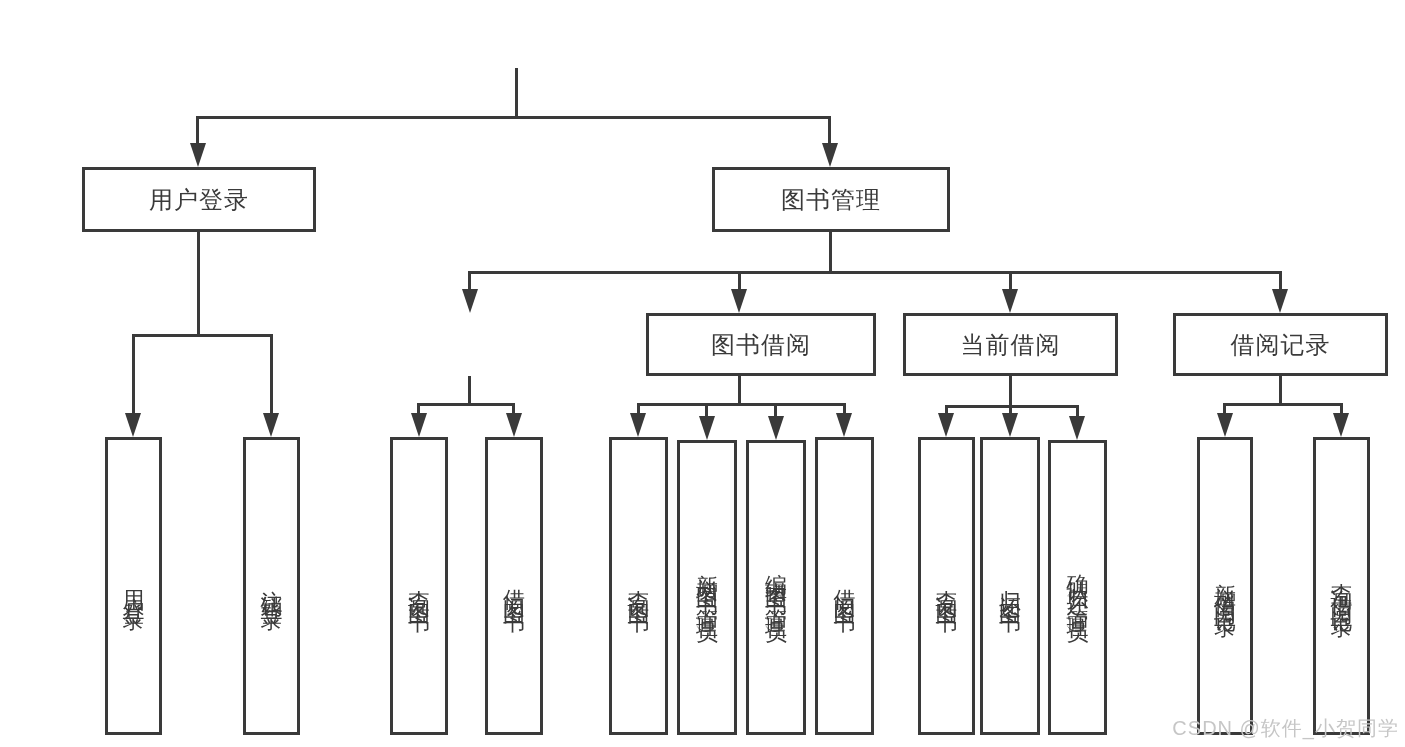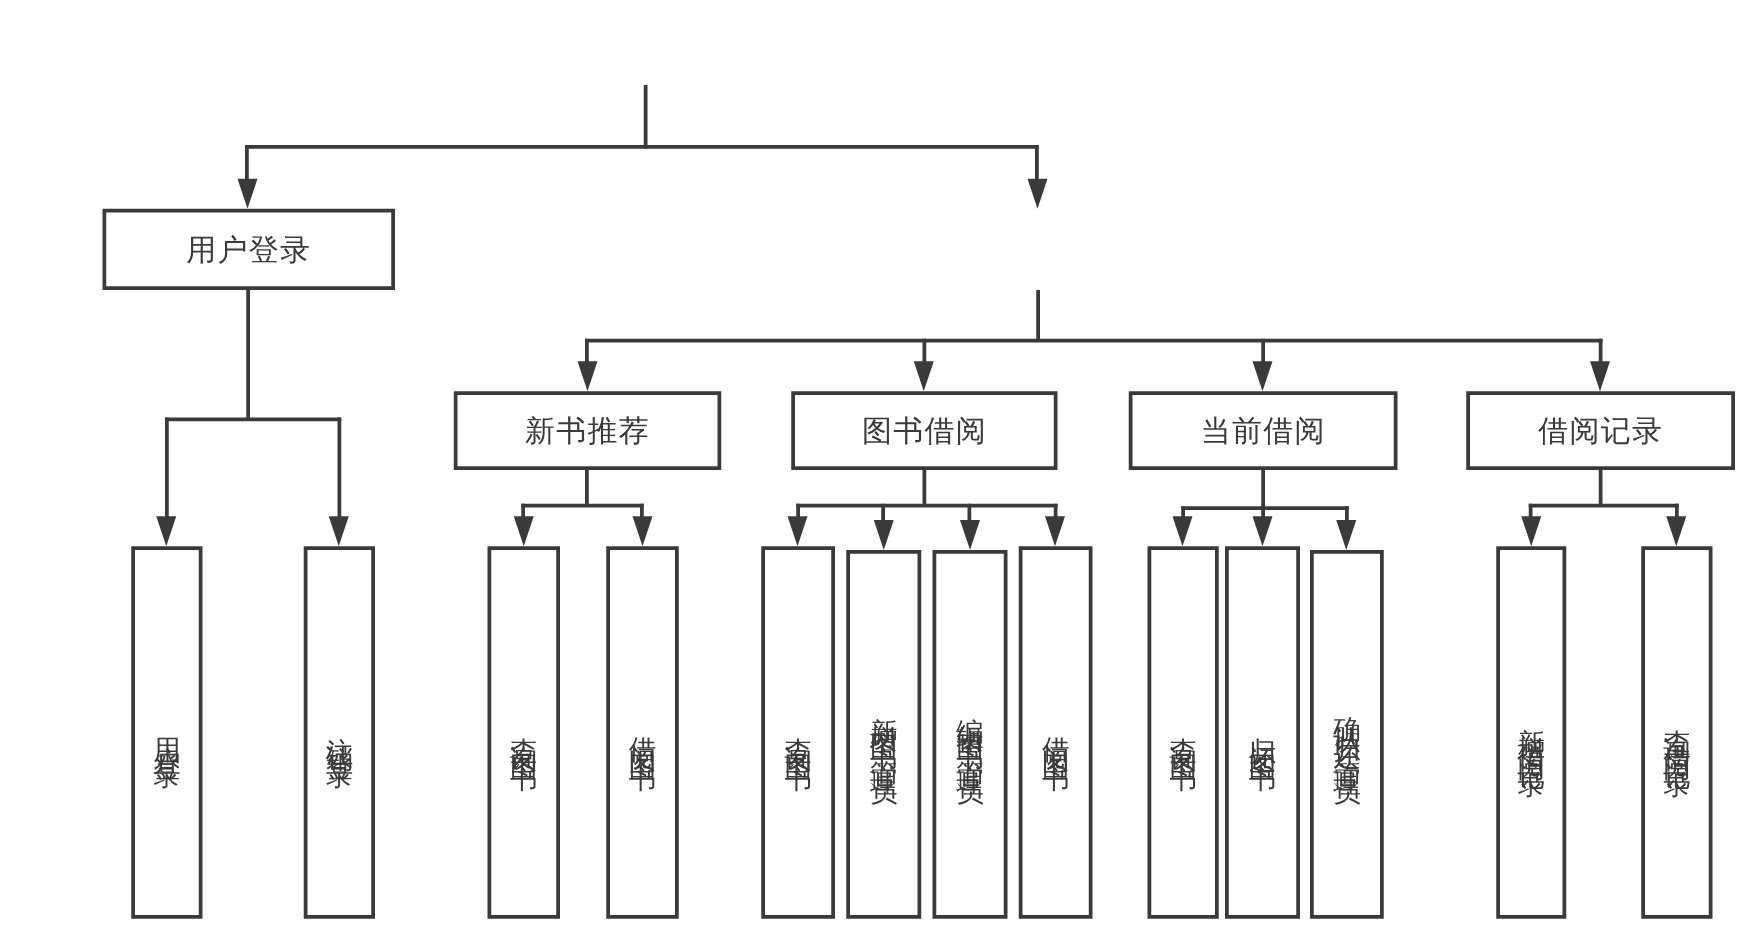--- a/index.html
+++ b/index.html
@@ -67,43 +67,43 @@
   <i class="lv" style="left:515px;top:68px;height:51px"></i>
   <i class="lh" style="left:196px;top:116px;width:635px"></i>
   <i class="lv" style="left:196px;top:116px;height:28px"></i>
   <i class="arr" style="left:190px;top:143px"></i>
   <i class="lv" style="left:828px;top:116px;height:28px"></i>
   <i class="arr" style="left:822px;top:143px"></i>
 
   <div class="box" style="left:82px;top:167px;width:234px;height:65px">
     <span class="htext">用户登录</span>
   </div>
+  <div class="box" style="left:712px;top:167px;width:238px;height:65px">
+    <span class="htext">图书管理</span>
+  </div>
 
   <i class="lv" style="left:197px;top:232px;height:104px"></i>
   <i class="lh" style="left:132px;top:334px;width:141px"></i>
   <i class="lv" style="left:132px;top:334px;height:80px"></i>
   <i class="arr" style="left:125px;top:413px"></i>
   <i class="lv" style="left:270px;top:334px;height:80px"></i>
   <i class="arr" style="left:263px;top:413px"></i>
 
   <i class="lv" style="left:829px;top:232px;height:41px"></i>
   <i class="lh" style="left:468px;top:271px;width:814px"></i>
   <i class="lv" style="left:468px;top:271px;height:20px"></i>
   <i class="arr" style="left:462px;top:289px"></i>
   <i class="lv" style="left:738px;top:271px;height:20px"></i>
   <i class="arr" style="left:731px;top:289px"></i>
   <i class="lv" style="left:1009px;top:271px;height:20px"></i>
   <i class="arr" style="left:1002px;top:289px"></i>
   <i class="lv" style="left:1279px;top:271px;height:20px"></i>
   <i class="arr" style="left:1272px;top:289px"></i>
 
-  <div class="box" style="left:363px;top:313px;width:214px;height:63px">
-    <span class="htext">新书推荐</span>
-  </div>
-  <div class="box" style="left:633px;top:313px;width:213px;height:63px">
+  <div class="box" style="left:646px;top:313px;width:230px;height:63px">
     <span class="htext">图书借阅</span>
   </div>
   <div class="box" style="left:1173px;top:313px;width:215px;height:63px">
     <span class="htext">借阅记录</span>
   </div>
   <div class="box" style="left:903px;top:313px;width:215px;height:63px">
     <span class="htext">当前借阅</span>
   </div>
 
   <i class="lv" style="left:468px;top:376px;height:29px"></i>
@@ -177,13 +177,14 @@
     <span class="vtext">确认归还（管理员）</span>
   </div>
 
   <div class="box" style="left:1197px;top:437px;width:56px;height:298px">
     <span class="vtext">新增借阅记录</span>
   </div>
   <div class="box" style="left:1313px;top:437px;width:57px;height:298px">
     <span class="vtext">查询借阅记录</span>
   </div>
 
+  <span class="watermark">CSDN @软件_小贺同学</span>
 </div>
 
 </body></html>

